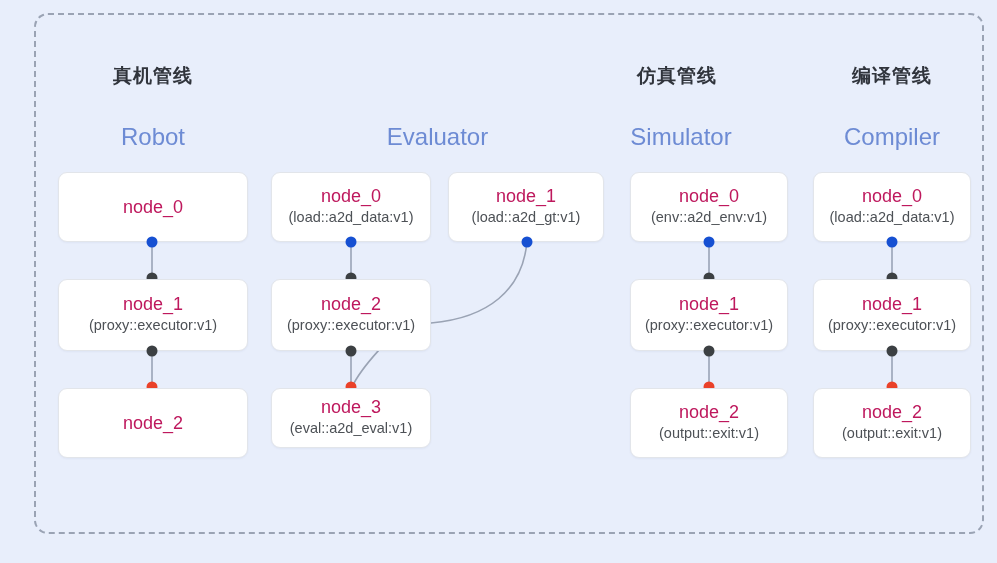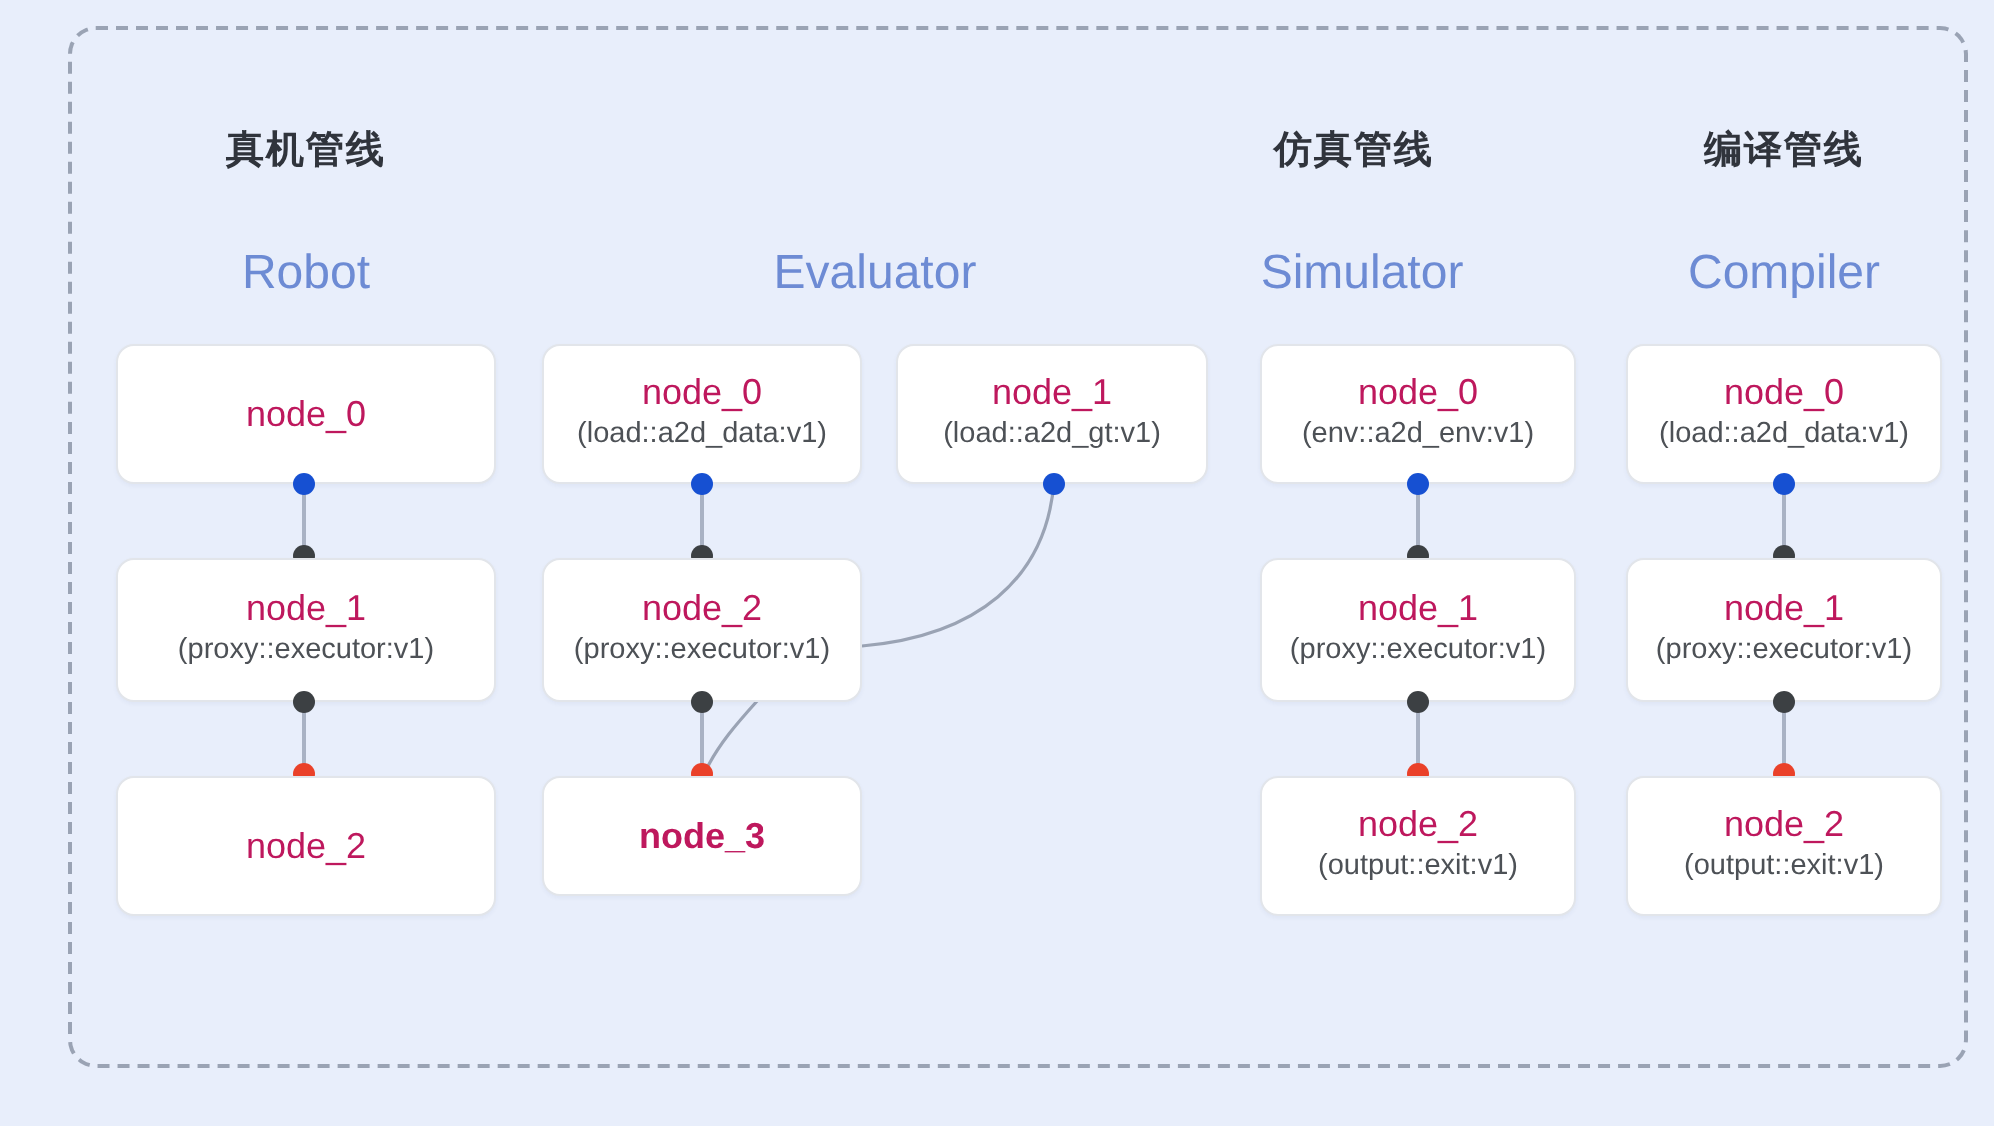--- a/index.html
+++ b/index.html
@@ -154,22 +154,23 @@
   <div class="port port-in" style="left:509px; top:242px;"></div>
 
   <div class="port port-mid" style="left:333px; top:278px;"></div>
   <div class="node-card" style="left:253px; top:279px; width:160px; height:72px;">
     <div class="node-title">node_2</div>
     <div class="node-sub">(proxy::executor:v1)</div>
   </div>
   <div class="port port-mid" style="left:333px; top:351px;"></div>
 
   <div class="port port-out" style="left:333px; top:387px;"></div>
-  <div class="node-card" style="left:253px; top:388px; width:160px; height:60px;font-weight:bold;">
+  <div class="node-card" style="left:253px; top:388px; width:160px; height:60px;">
     <div class="node-title">node_3</div>
+    <div class="node-sub">(eval::a2d_eval:v1)</div>
   </div>
 
   <div class="col-title-cn" style="left:580px; top:65px; width:158px;">仿真管线</div>
   <div class="col-title-en" style="left:584px; top:125px; width:158px;">Simulator</div>
 
   <div class="node-card" style="left:612px; top:172px; width:158px; height:70px;">
     <div class="node-title">node_0</div>
     <div class="node-sub">(env::a2d_env:v1)</div>
   </div>
   <div class="port port-in" style="left:691px; top:242px;"></div>

